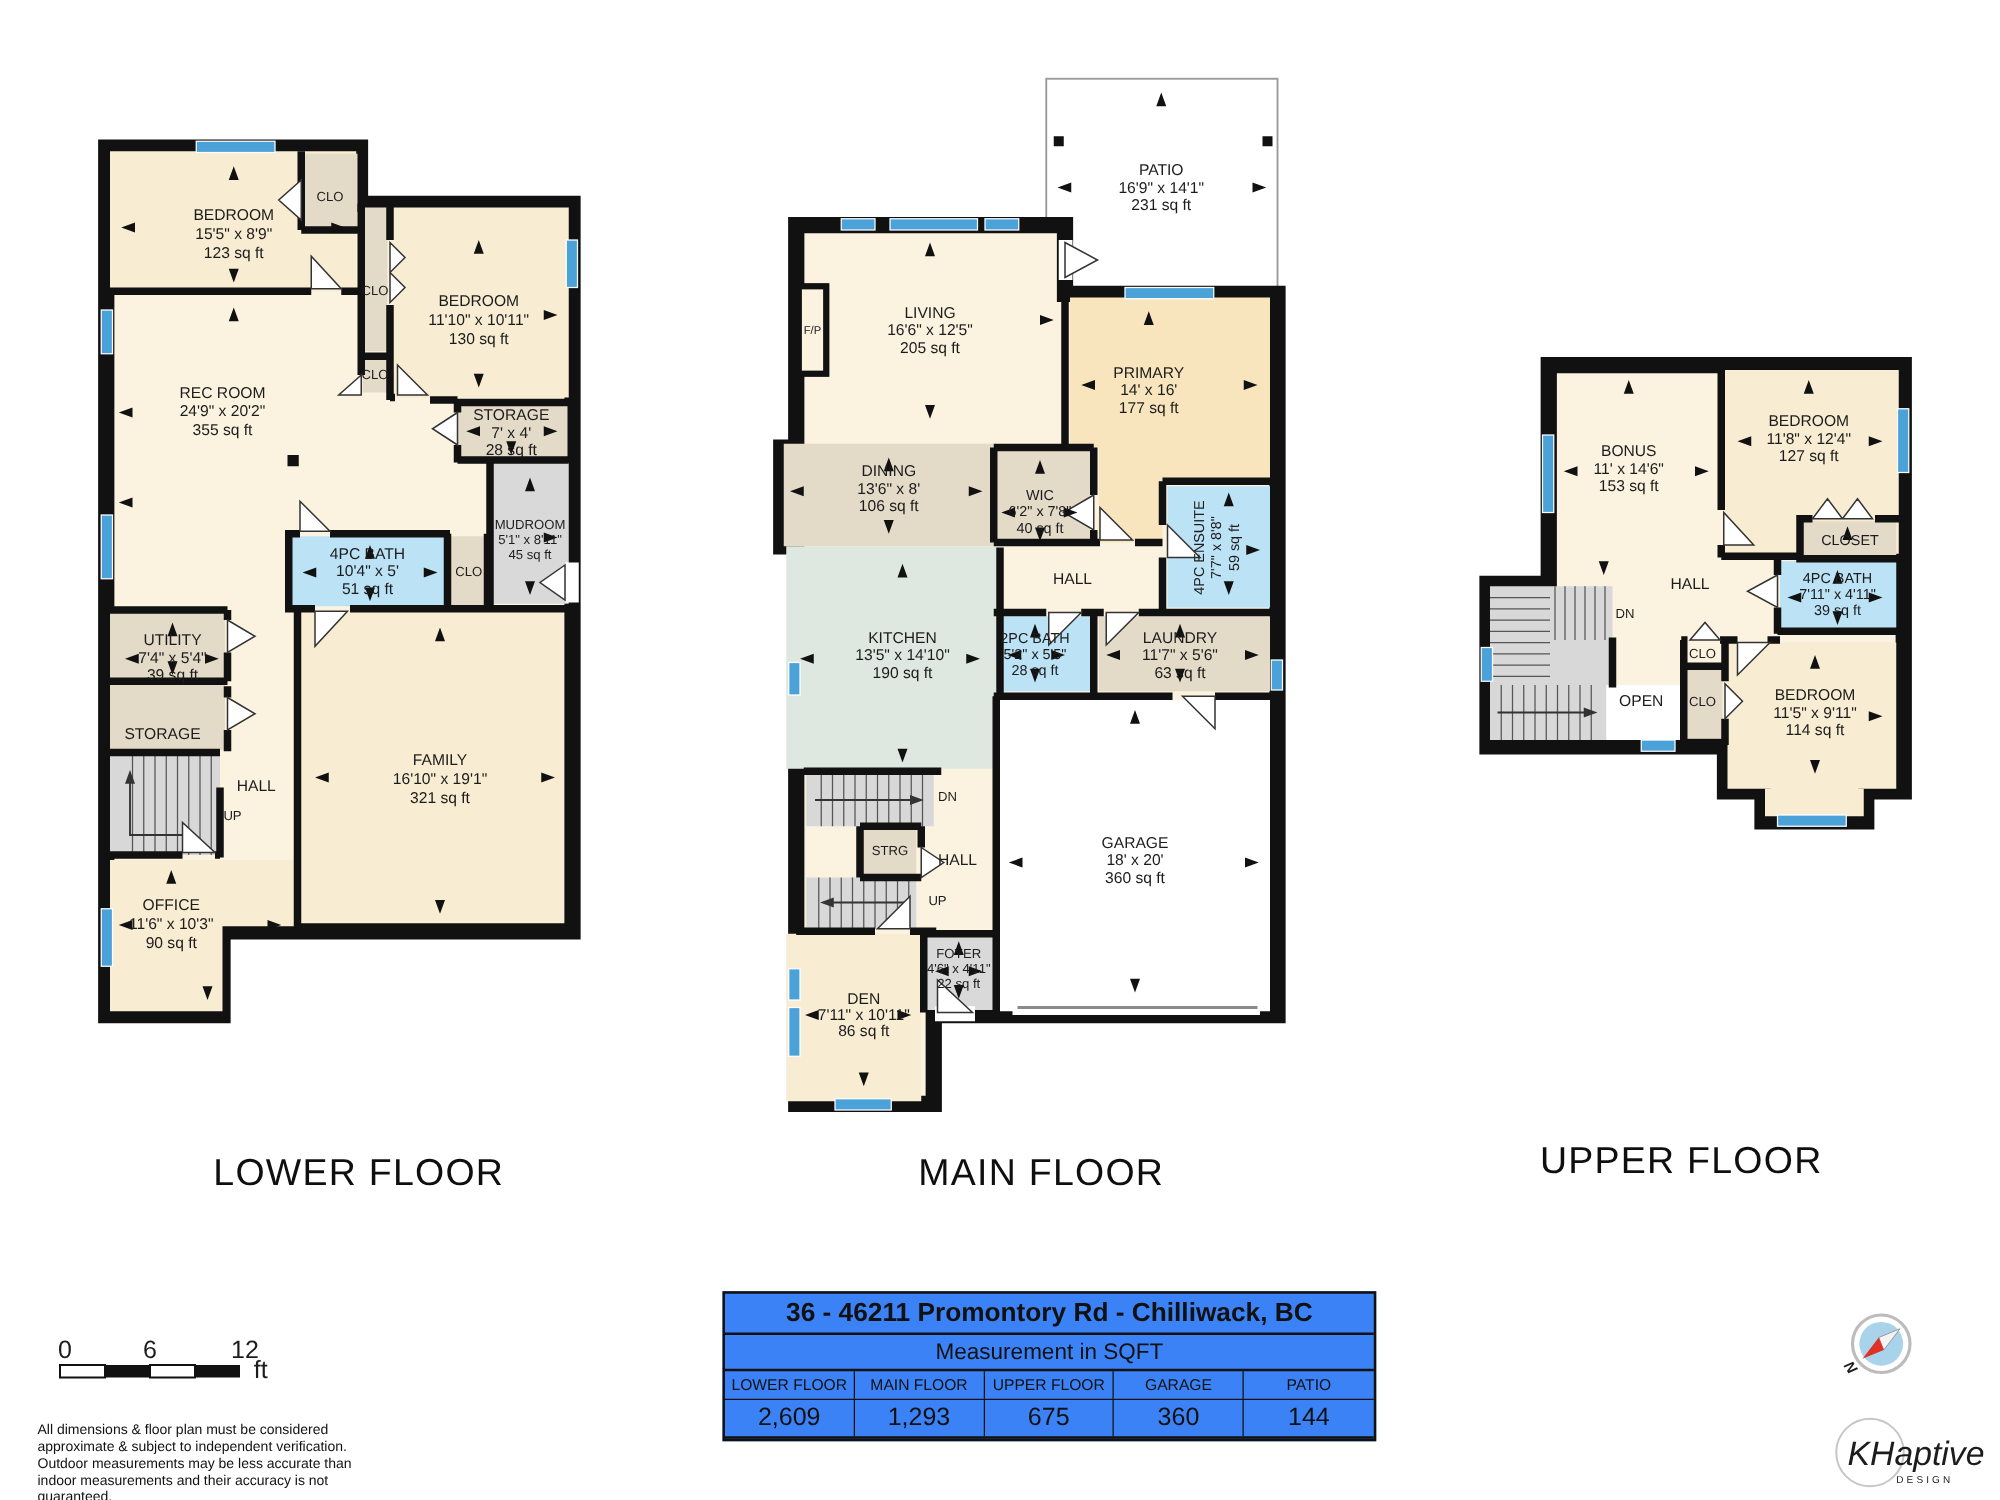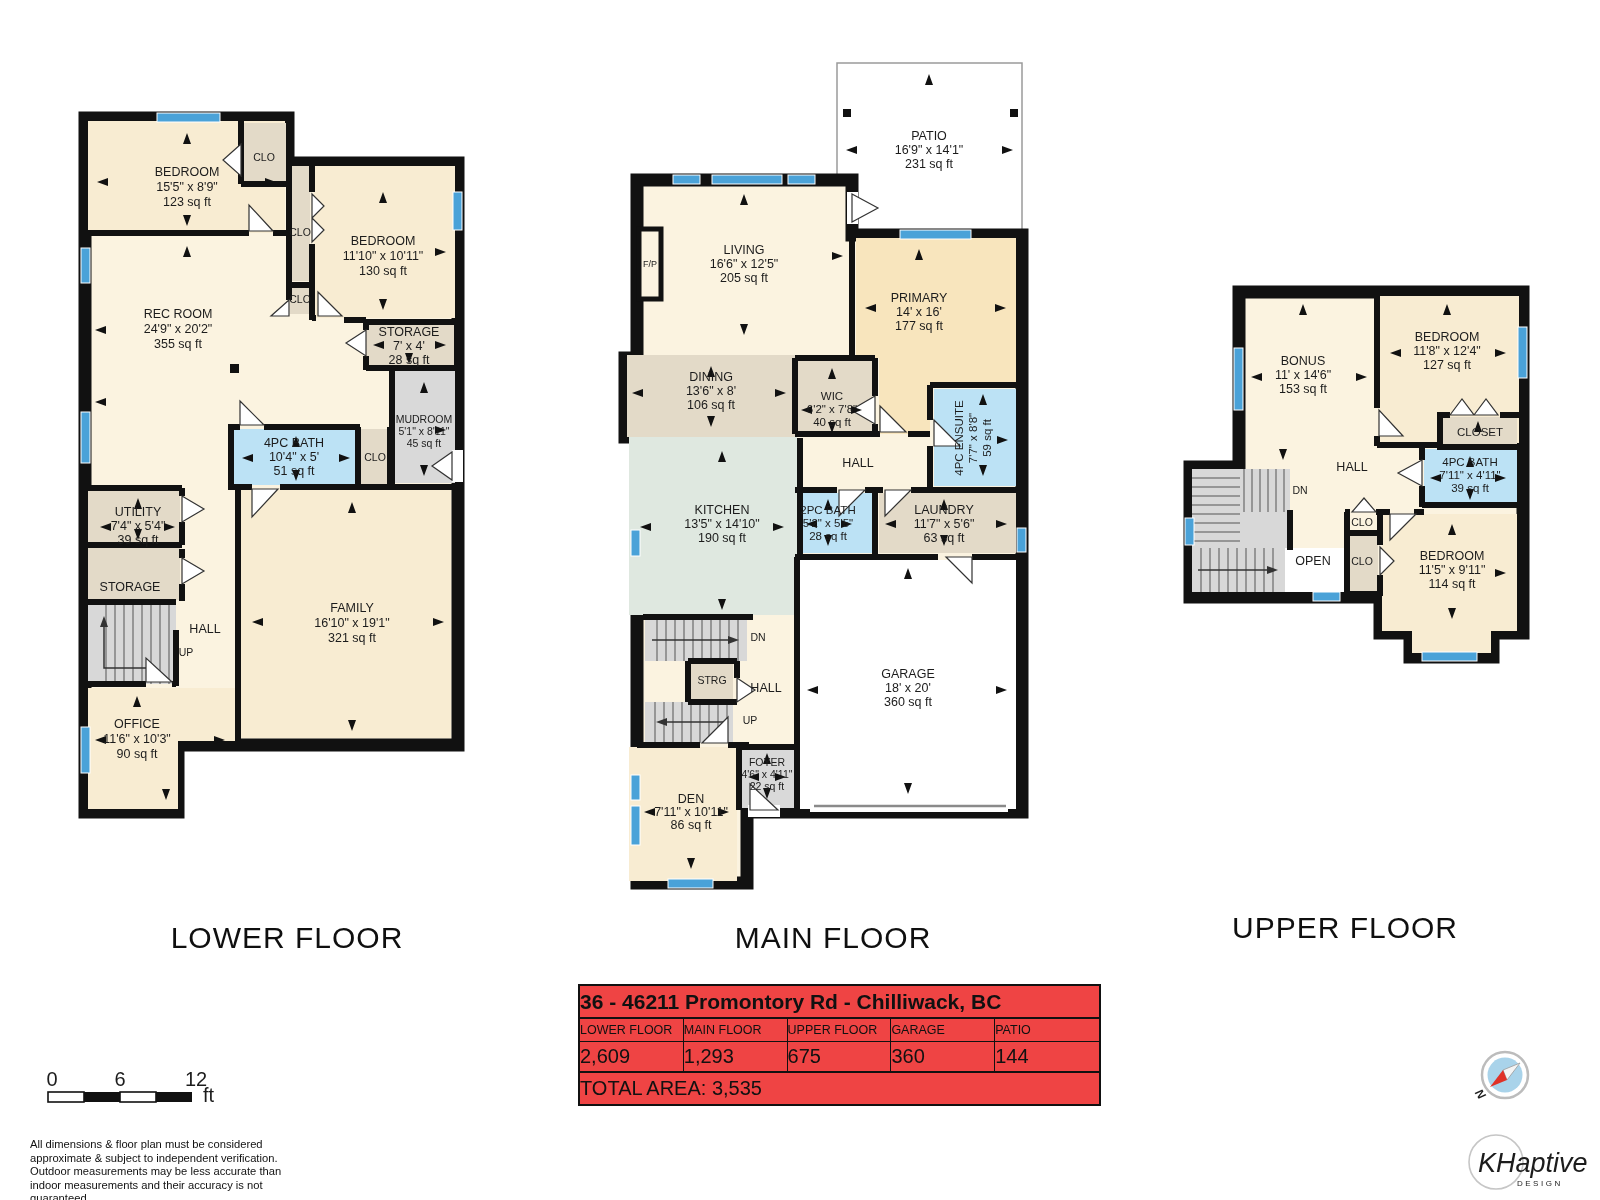--- a/index.html
+++ b/index.html
@@ -6,22 +6,22 @@
   #page{position:relative;width:1600px;height:1200px;background:#ffffff;overflow:hidden;
         font-family:"Liberation Sans",sans-serif;}
   svg text{fill:#1c1c1c;font-family:"Liberation Sans",sans-serif;}
   .rn{font-size:12.5px;}
   .rm{font-size:11.5px;}
   .rs{font-size:10.5px;}
   .tiny{font-size:9px;}
   .ftitle{font-size:30px;letter-spacing:1px;fill:#0f0f0f;}
   .scalenum{font-size:20px;}
   
-  .sumtable{position:absolute;left:578px;top:984px;width:519px;border:2.5px solid #111;
-            background:#ef4444;color:#111;text-align:left;}
+  .sumtable{position:absolute;left:578px;top:1033px;width:519px;border:2.5px solid #111;
+            background:#3b82f6;color:#111;text-align:center;}
   .t-title{font-size:21px;font-weight:bold;padding:4px 0 3px 0;border-bottom:2px solid #111;}
   .t-sub{font-size:18px;padding:3px 0;border-bottom:2px solid #111;}
   .t-cols{display:grid;grid-template-columns:repeat(5,1fr);}
   .t-head{border-bottom:1.5px solid #111;}
   .t-head span{font-size:12.5px;padding:4px 0;border-right:1.5px solid #111;}
   .t-vals{border-bottom:2px solid #111;}
   .t-vals span{font-size:20px;padding:3px 0;border-right:1.5px solid #111;}
   .t-cols span:last-child{border-right:none;}
   .t-total{font-size:20px;padding:4px 0;}
   .disclaimer{position:absolute;left:30px;top:1138px;width:276px;font-size:11.2px;
@@ -333,32 +333,32 @@
   <g>
     <circle cx="1496" cy="1162" r="27" fill="none" stroke="#c6c6c6" stroke-width="1.6"></circle>
     <text x="1478" y="1172" font-size="27" font-style="italic" font-family="DejaVu Serif, serif" fill="#4e7080">KHaptive</text>
     <text x="1517" y="1186" font-size="8" letter-spacing="2.5" fill="#bfc8cd">DESIGN</text>
   </g>
 </svg>
 
   
   <div class="sumtable">
     <div class="t-title">36 - 46211 Promontory Rd - Chilliwack, BC</div>
+    <div class="t-sub">Measurement in SQFT</div>
     <div class="t-cols t-head">
       <span>LOWER FLOOR</span>
       <span>MAIN FLOOR</span>
       <span>UPPER FLOOR</span>
       <span>GARAGE</span>
       <span>PATIO</span>
     </div>
     <div class="t-cols t-vals">
       <span>2,609</span>
       <span>1,293</span>
       <span>675</span>
       <span>360</span>
       <span>144</span>
     </div>
-    <div class="t-total">TOTAL AREA: 3,535</div>
   </div>
 
   
   <div class="disclaimer">All dimensions &amp; floor plan must be considered approximate &amp; subject to independent verification.  Outdoor measurements may be less accurate than indoor measurements and their accuracy is not guaranteed.</div>
 </div>
 
 </body></html>

